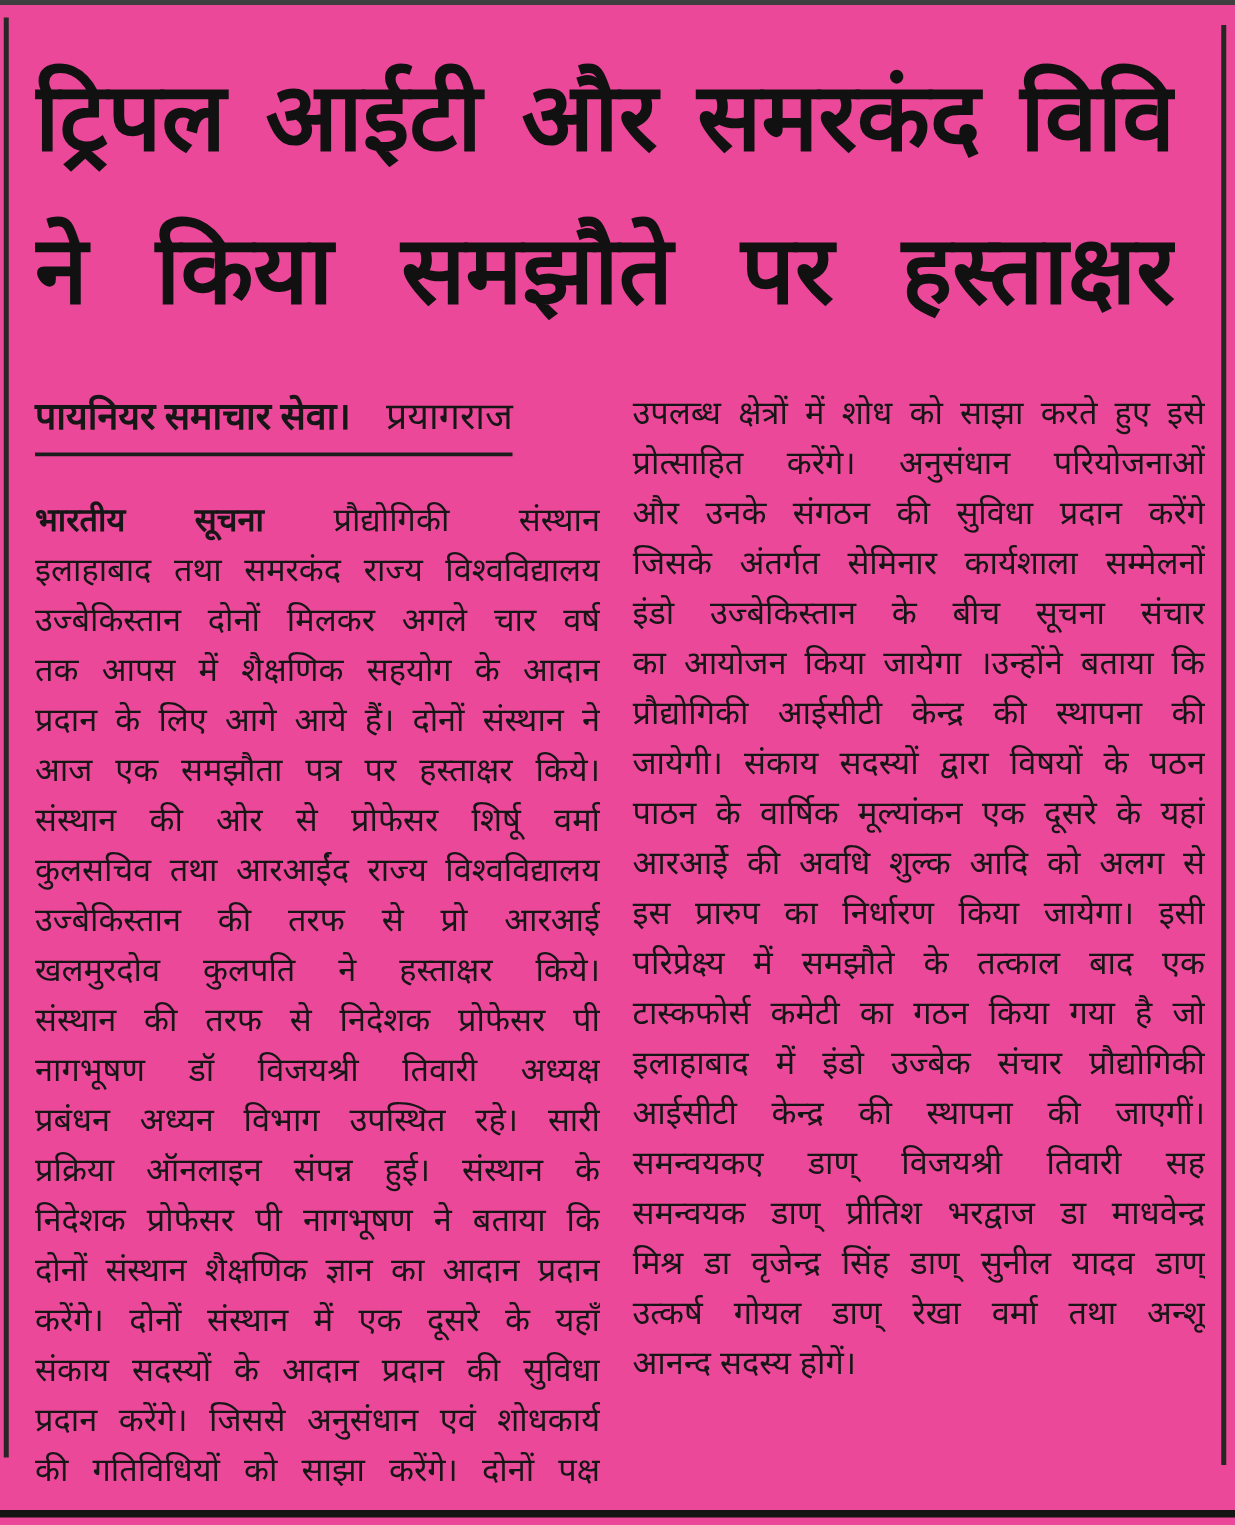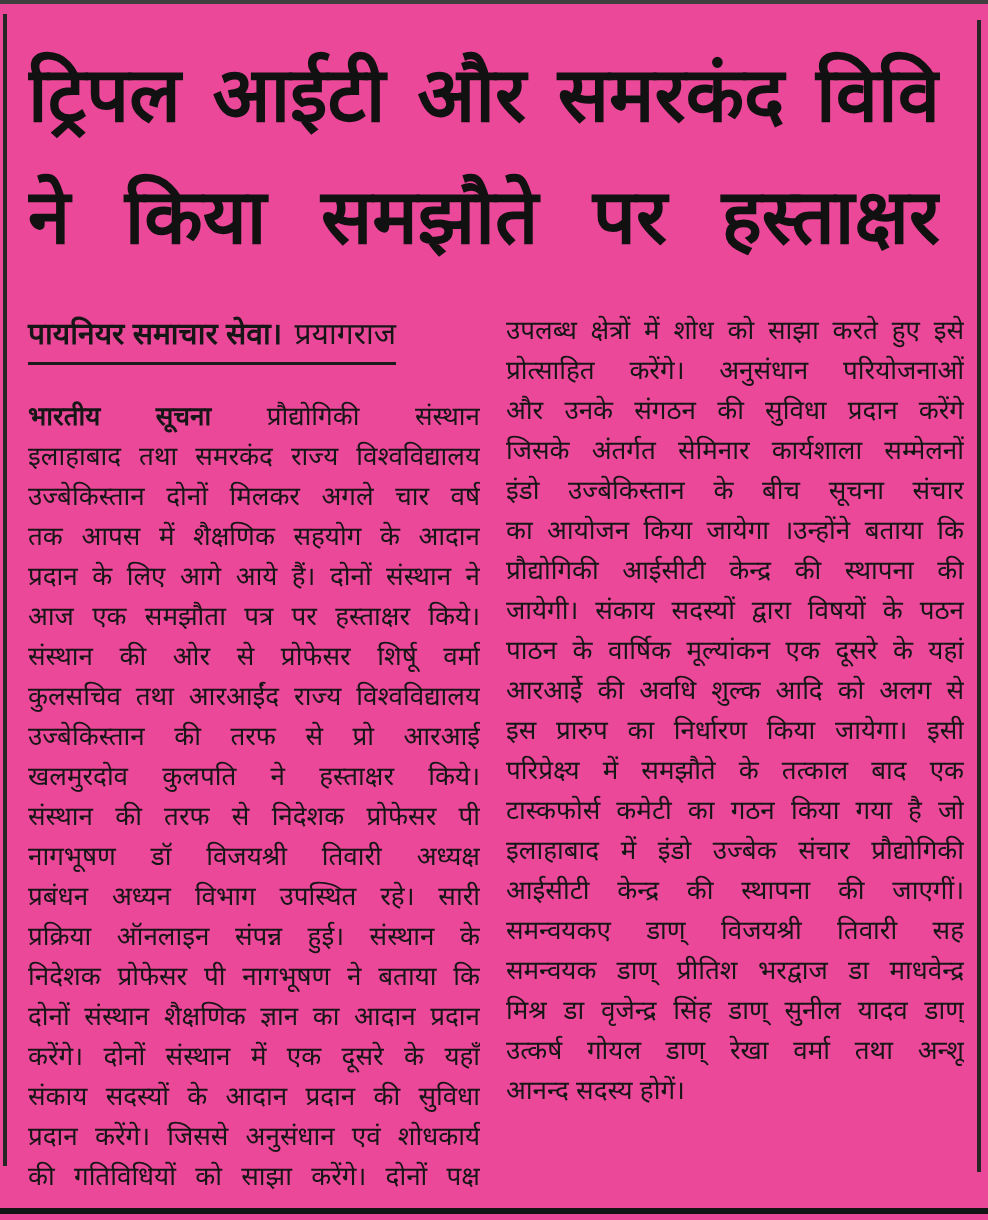--- a/index.html
+++ b/index.html
@@ -63,22 +63,22 @@
   .byline {
     position: absolute;
     left: 28px; top: 314px;
     display: inline-block;
     font-size: 30px;
     line-height: 40px;
     border-bottom: 3px solid #1c1c1c;
     padding-bottom: 8px;
     white-space: nowrap;
   }
-  .byline .agency { font-weight: 700; }
-  .byline .place { font-weight: 400; margin-left: 4px; }
+  .byline .agency { font-weight: 700; font-family: Liberation Serif, serif; }
+  .byline .place { font-weight: 400; margin-left: 20px; }
   
   .col {
     position: absolute;
     font-size: 26px;
     line-height: 40px;
     overflow: hidden;
   }
   .col-left {
     left: 28px; top: 396px;
     width: 452px; height: 804px;

